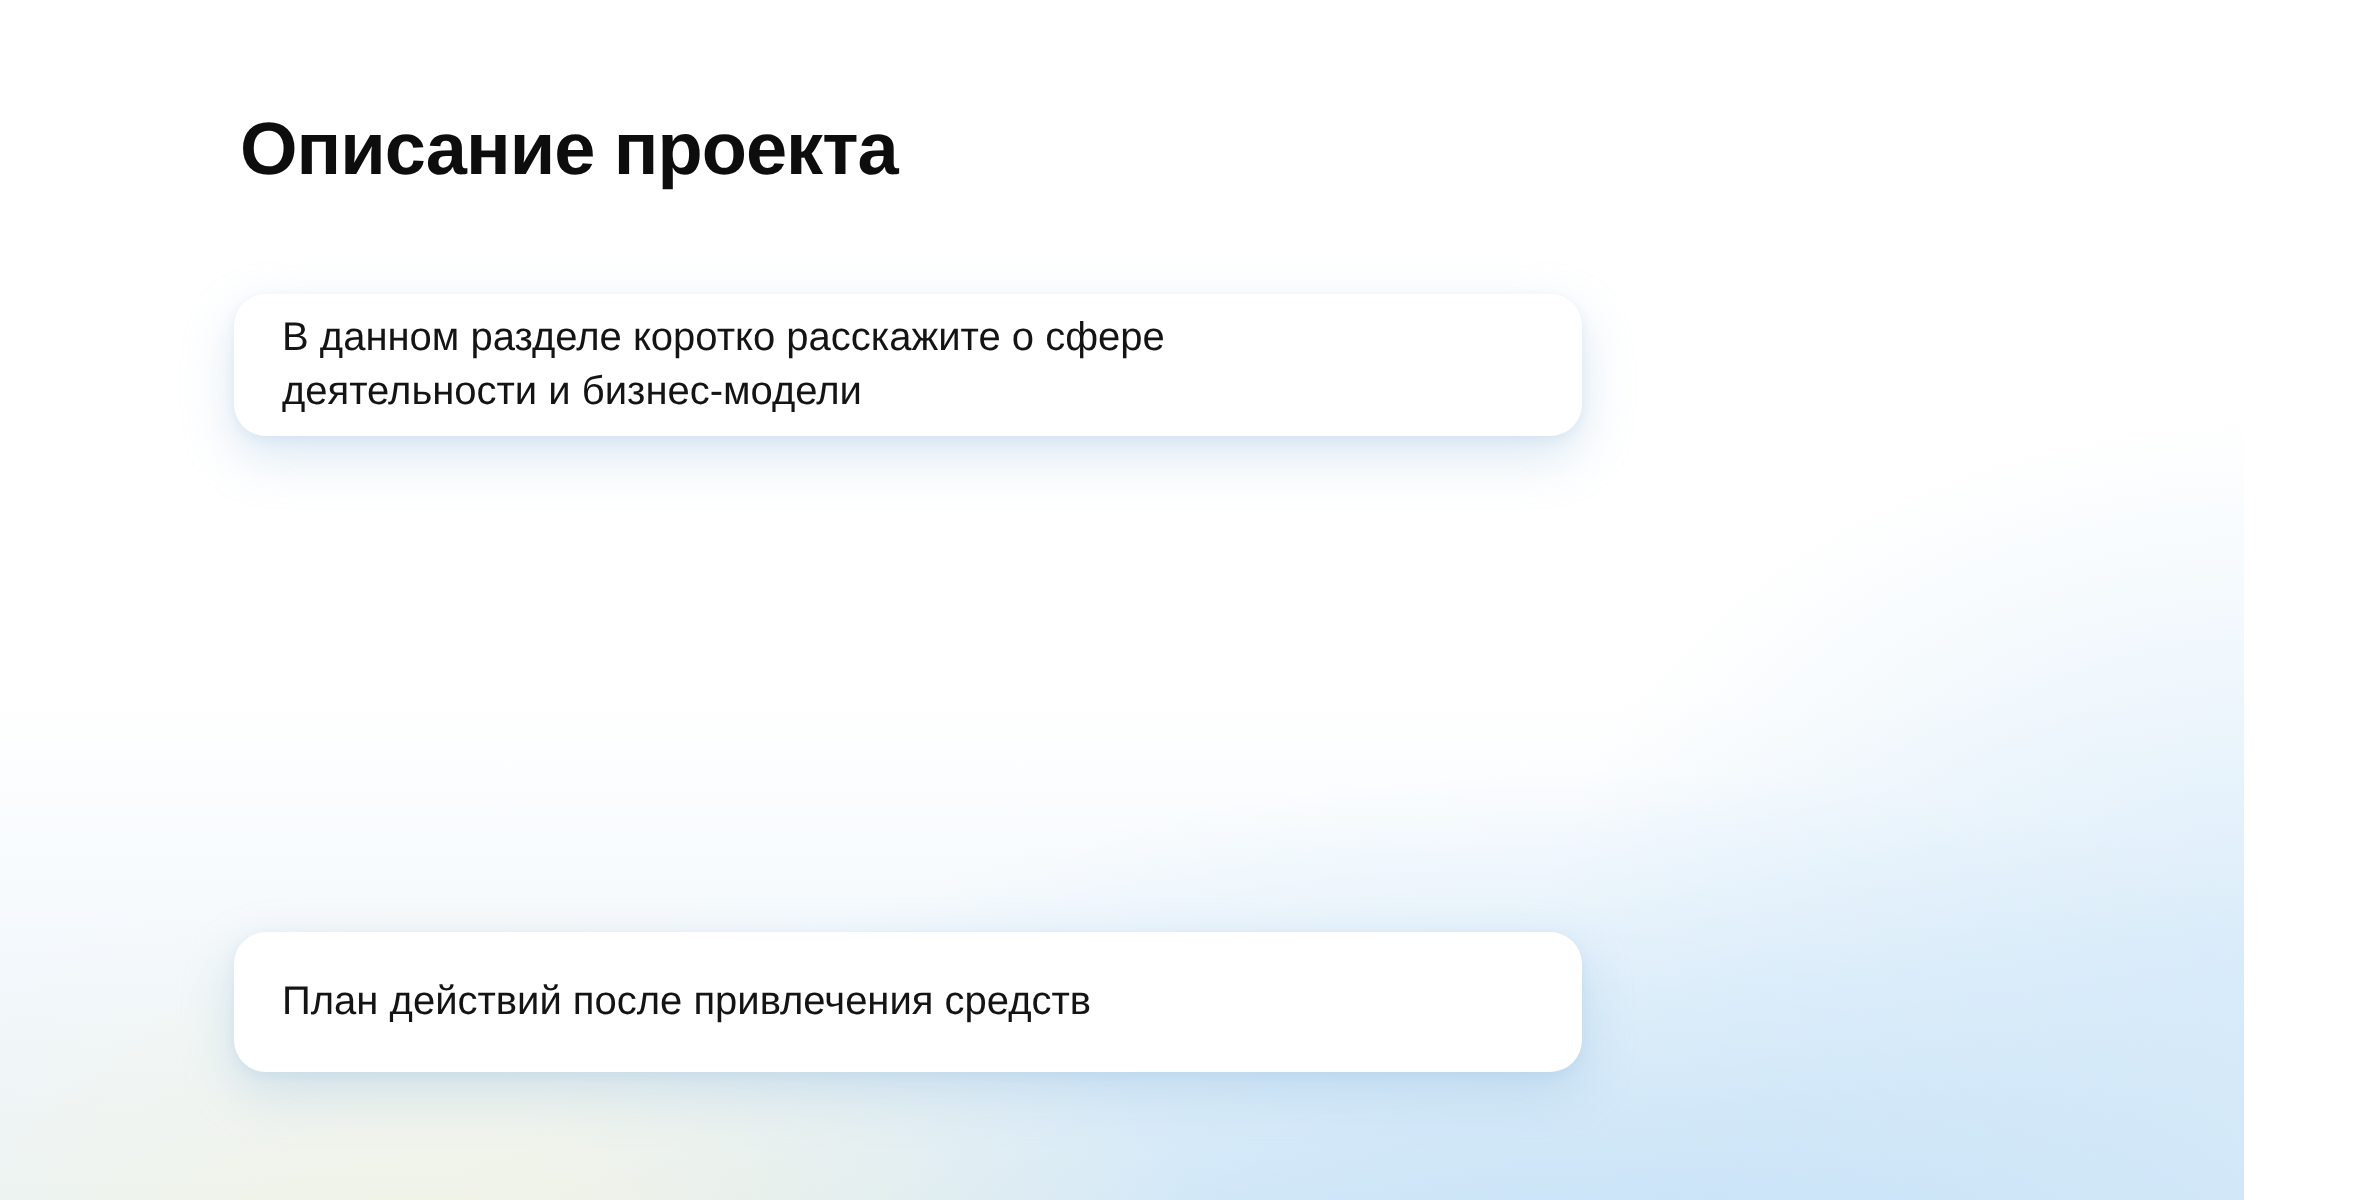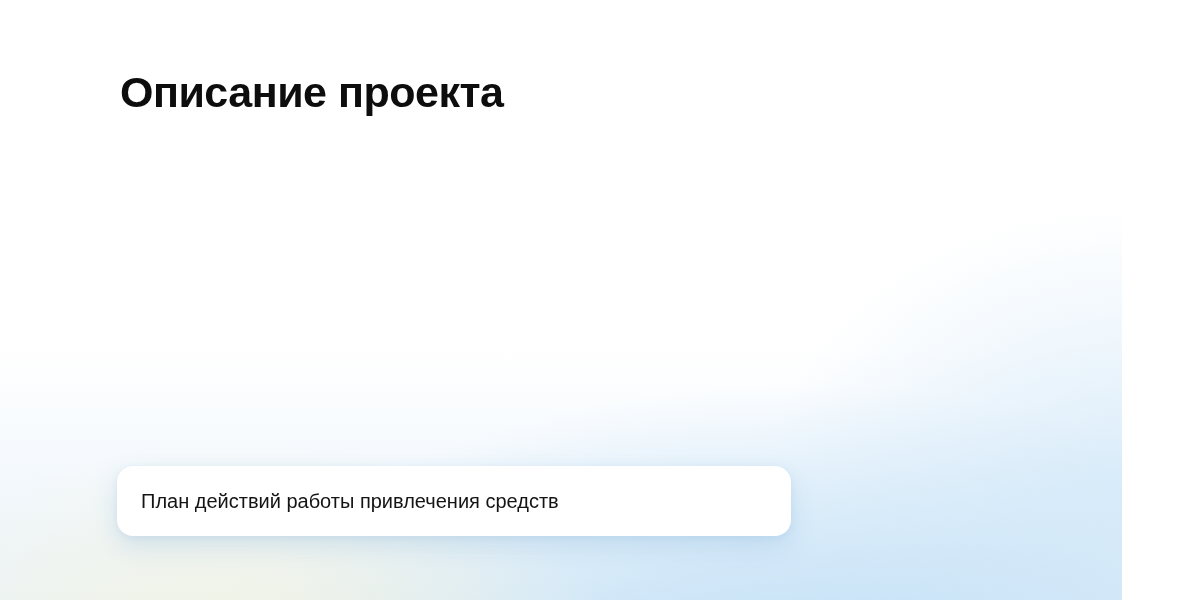--- a/index.html
+++ b/index.html
@@ -24,23 +24,23 @@
     height: 600px;
     background:
       radial-gradient(620px 360px at 20% 112%, rgba(246,243,219,0.85) 0%, rgba(246,243,219,0) 65%),
       radial-gradient(1000px 520px at 72% 118%, rgba(186,220,245,0.95) 0%, rgba(186,220,245,0) 62%),
       radial-gradient(560px 420px at 101% 80%, rgba(214,234,249,0.80) 0%, rgba(214,234,249,0) 65%),
       linear-gradient(180deg, #ffffff 0%, #ffffff 58%, #f2f8fd 82%, #e9f3fb 100%);
   }
   .slide-title {
     position: absolute;
     left: 120px;
-    top: 68px;
+    top: 54px;
     margin: 0;
-    font-size: 43px;
+    font-size: 37px;
     line-height: 1.15;
     font-weight: bold;
     letter-spacing: -0.5px;
     color: #0d0d0d;
   }
   .card {
     position: absolute;
     left: 117px;
     width: 674px;
     box-sizing: border-box;
@@ -63,21 +63,25 @@
   }
 </style>
 </head>
 <body>
 
 <div class="canvas">
   <div class="slide">
 
     <h1 class="slide-title">Описание проекта</h1>
 
+    <div class="card card-1">
+      <span class="card-text">В данном разделе коротко расскажите о сфере
+деятельности и бизнес-модели</span>
+    </div>
 
 
 
     <div class="card card-4">
-      <span class="card-text">План действий работы привлечения средств</span>
+      <span class="card-text">План действий после привлечения средств</span>
     </div>
 
   </div>
 </div>
 
 </body></html>

